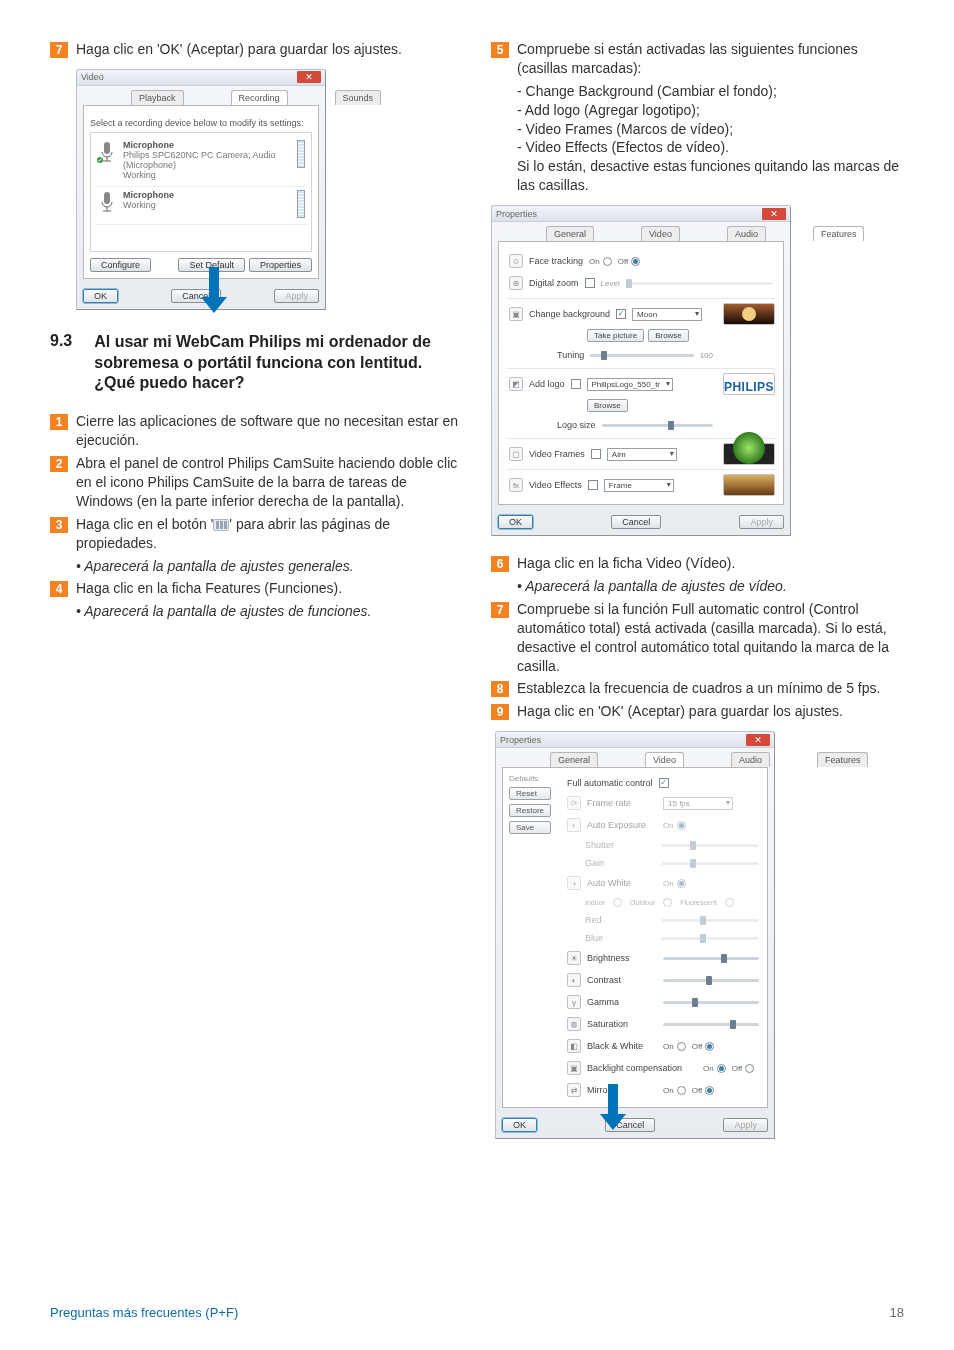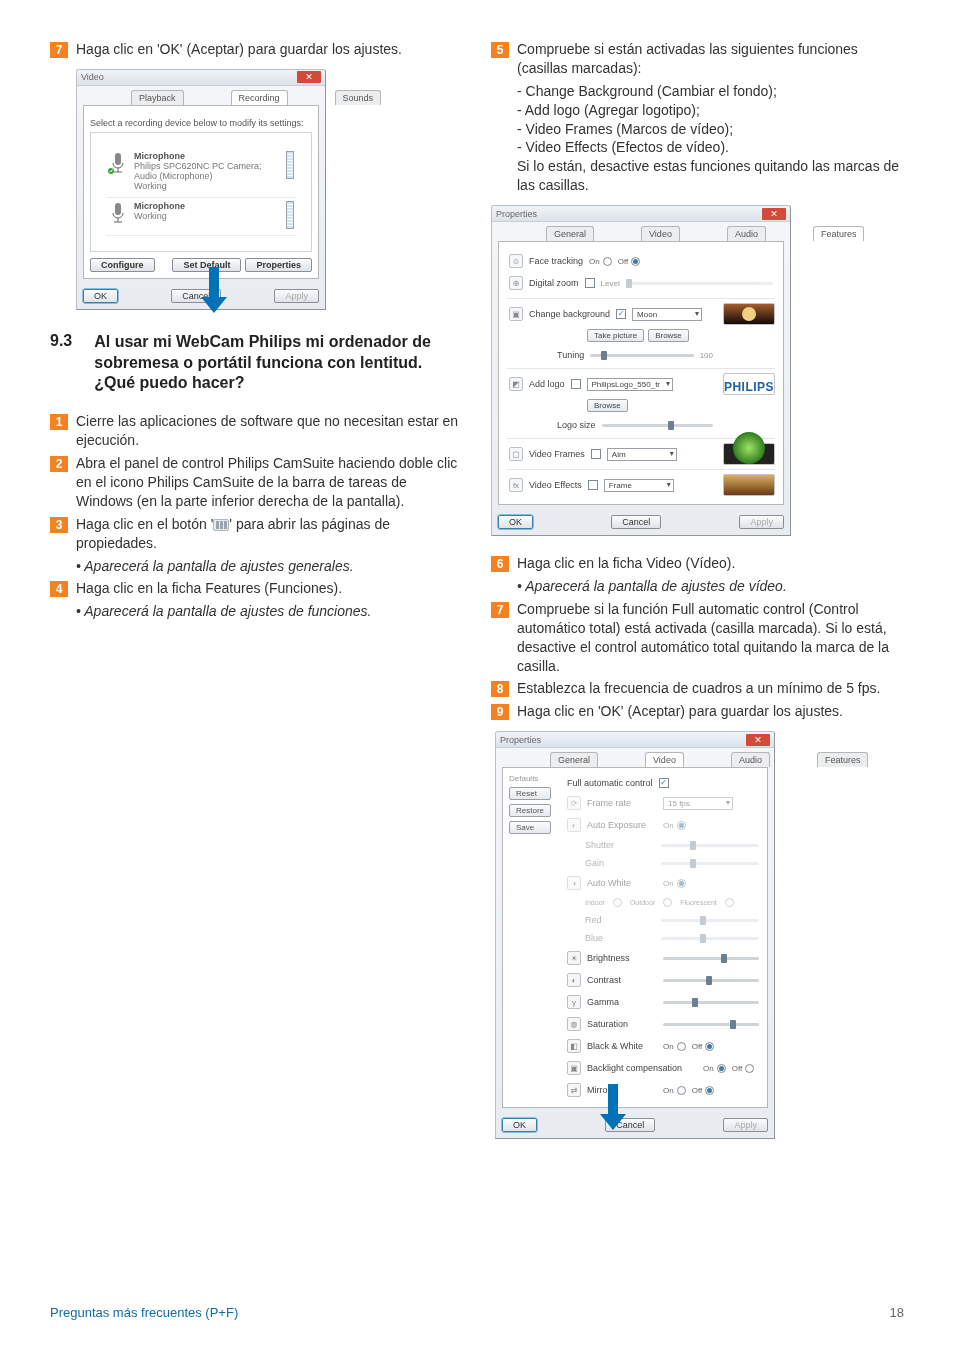--- a/index.html
+++ b/index.html
@@ -274,21 +274,21 @@
           <span>Video</span>
           <span class="closex">✕</span>
         </div>
         <div class="tabs">
           <div class="tab">Playback</div>
           <div class="tab active">Recording</div>
           <div class="tab">Sounds</div>
         </div>
         <div class="pane">
           <div style="font-size:9px; margin-bottom:4px;margin-top:6px;">Select a recording device below to modify its settings:</div>
-          <div class="sound-list" style="border:1px solid #d0d4da; height:120px; padding:15px;">
+          <div class="sound-list" style="border:1px solid #d0d4da; height:120px; padding:4px;">
             <div class="sound-item">
               <div class="mic-icon">
                 <svg viewBox="0 0 20 24">
                     <rect x="7" y="2" width="6" height="12" rx="3" fill="#888"></rect>
                     <path d="M5 12 a5 5 0 0 0 10 0" stroke="#666" fill="none"></path>
                     <line x1="10" y1="17" x2="10" y2="21" stroke="#666"></line>
                     <line x1="6" y1="21" x2="14" y2="21" stroke="#666"></line>
                     <circle cx="3" cy="20" r="3" fill="#3aa13a"></circle>
                     <path d="M1.5 20 l1 1 2-2.5" stroke="#fff" fill="none"></path>
                   </svg>
@@ -309,21 +309,21 @@
                     <line x1="6" y1="21" x2="14" y2="21" stroke="#666"></line>
                   </svg>
               </div>
               <div style="flex:1;">
                 <div style="font-weight:bold;">Microphone</div>
                 <div style="color:#777;">Working</div>
               </div>
               <div class="level-bar"></div>
             </div>
           </div>
-          <div style="display:flex; justify-content:space-between; margin-top:6px;font-weight:bold;">
+          <div style="display:flex; justify-content:space-between; margin-top:6px;">
             <div class="btn">Configure</div>
             <div style="display:flex; gap:4px;">
               <div class="btn">Set Default</div>
               <div class="btn">Properties</div>
             </div>
           </div>
         </div>
         <div class="btnrow" style="position:relative;">
           <div style="position:absolute; left:120px; top:-18px;" class="big-arrow">
             <svg width="34" height="48" viewBox="0 0 34 48">

